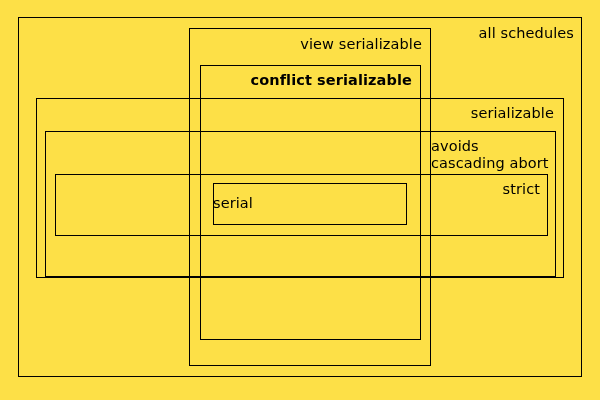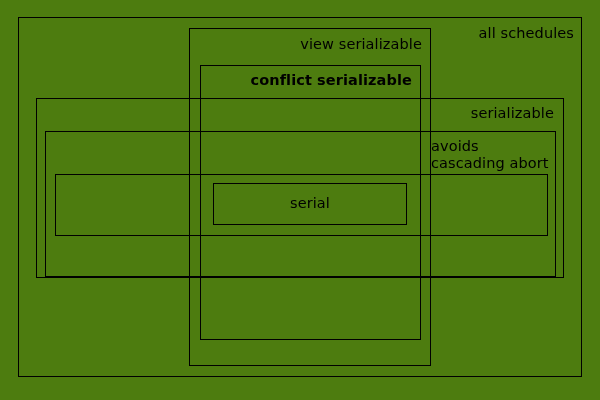--- a/index.html
+++ b/index.html
@@ -7,21 +7,21 @@
     padding: 0;
     background: #ffffff;
   }
   body {
     font-family: "DejaVu Sans", sans-serif;
   }
   #canvas {
     position: relative;
     width: 600px;
     height: 400px;
-    background: #4d7c0f;
+    background: #fde047;
     overflow: hidden;
   }
   .box {
     position: absolute;
     border: 1.4px solid #000000;
     background: transparent;
     box-sizing: border-box;
   }
   .label {
     position: absolute;
@@ -31,21 +31,20 @@
     white-space: pre;
     letter-spacing: 0.1px;
   }
   .label.right {
     text-align: right;
   }
   .label.left {
     text-align: left;
   }
   .label.center {
-    text-align: center;
   }
 </style>
 </head>
 <body>
 
 <div id="canvas">
 
   <div class="box" style="left:18px; top:17px; width:564px; height:360px;"></div>
   <div class="label right" style="left:330px; top:25px; width:244px;">all schedules</div>
 
@@ -56,17 +55,18 @@
   <div class="label right" style="left:206px; top:72px; width:206px;font-weight:bold;">conflict serializable</div>
 
   <div class="box" style="left:36px; top:98px; width:528px; height:180px;"></div>
   <div class="label right" style="left:330px; top:105px; width:224px;">serializable</div>
 
   <div class="box" style="left:45px; top:131px; width:511px; height:146px;"></div>
   <div class="label left" style="left:431px; top:138px; width:180px;">avoids
 cascading abort</div>
 
   <div class="box" style="left:55px; top:174px; width:493px; height:62px;"></div>
+  <div class="label right" style="left:330px; top:181px; width:210px;">strict</div>
 
   <div class="box" style="left:213px; top:183px; width:194px; height:42px;"></div>
   <div class="label center" style="left:213px; top:195px; width:194px;">serial</div>
 
 </div>
 
 </body></html>

